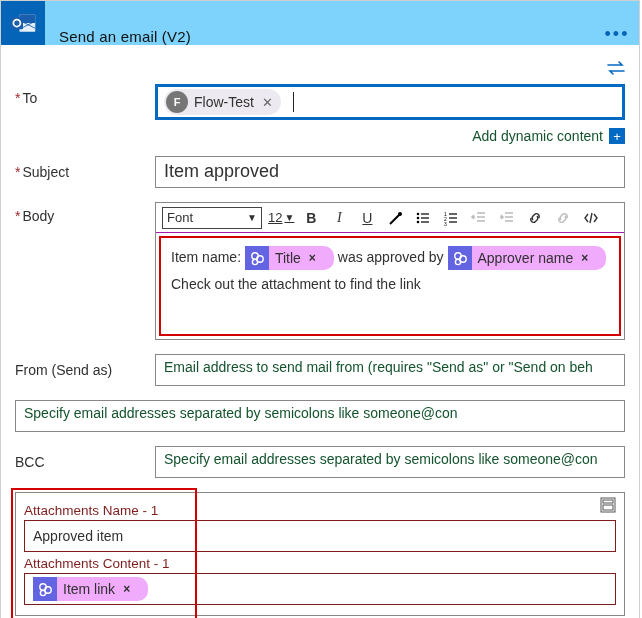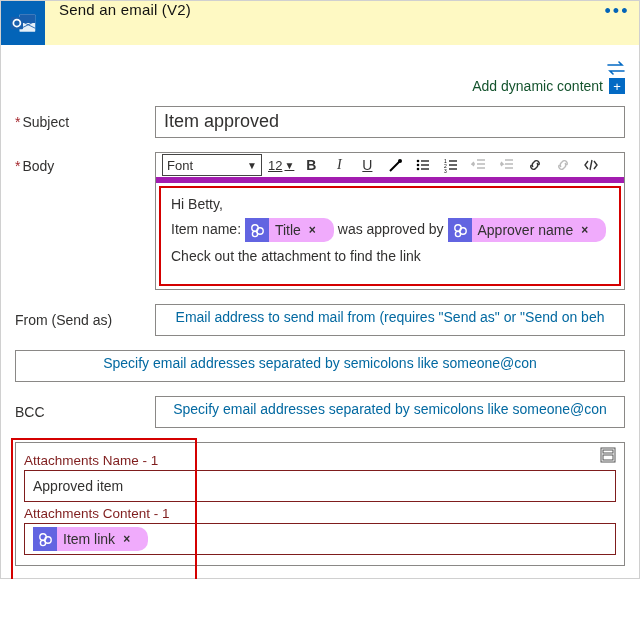--- a/index.html
+++ b/index.html
@@ -9,23 +9,23 @@
     font-size: 14px;
     color: #323130;
     background: #fff;
     width: 642px;
   }
   .card {
     border: 1px solid #d0d0d0;
     width: 640px;
   }
   .header {
-    background: #fef9c3;
+    background: #7dd3fc;
     display: flex;
-    align-items: flex-start;
+    align-items: flex-end;
     height: 44px;
   }
   .header .app-icon {
     width: 44px; height: 44px;
     background: #0364b8;
     display: flex; align-items: center; justify-content: center;
     color: #fff;
   }
   .header .app-icon svg { width: 28px; height: 28px; }
   .header .title {
@@ -64,21 +64,21 @@
 
   .input-box {
     border: 1px solid #8a8886;
     width: 100%;
     height: 32px;
     padding: 4px 8px;
     font-size: 14px;
     background: #fff;
   }
   .input-text { font-size: 18px; }
-  .input-box.placeholder { color: #0369a1; white-space: nowrap; overflow: hidden; text-align: center; }
+  .input-box.placeholder { color: #14532d; white-space: nowrap; overflow: hidden; }
 
   .to-box {
     border: 3px solid #036ac4;
     height: 36px;
     display: flex;
     align-items: center;
     padding: 2px 6px;
     gap: 6px;
     cursor: text;
   }
@@ -112,21 +112,21 @@
     cursor: pointer;
   }
 
   
   .editor-wrap {
     border: 1px solid #8a8886;
   }
   .toolbar {
     display: flex; align-items: center;
     height: 30px;
-    border-bottom: 6px solid #a21caf;
+    border-bottom: 1px solid #a21caf;
     padding: 0 6px;
     gap: 6px;
   }
   .font-select {
     width: 100px; height: 22px; border: 1px solid #444;
     display:flex; align-items:center; justify-content:space-between;
     padding: 0 4px; font-size: 13px;
   }
   .size-select {
     display: inline-flex; align-items: center; font-size: 13px;
@@ -219,20 +219,33 @@
   <div class="body">
 
     <div class="swap-row">
       <span class="swap">
         <svg width="18" height="14" viewBox="0 0 18 14">
             <path d="M1 4h14l-3-3M17 10H3l3 3" stroke="#036ac4" stroke-width="1.6" fill="none" stroke-linecap="round"></path>
           </svg>
       </span>
     </div>
 
+    <div class="row top">
+      <div class="label"><span class="req">*</span><span>To</span></div>
+      <div class="field">
+        <div class="to-box">
+          <span class="chip-contact">
+            <span class="chip-avatar">F</span>
+            <span class="chip-name">Flow-Test</span>
+            <span class="chip-x">✕</span>
+          </span>
+          <span class="caret"></span>
+        </div>
+      </div>
+    </div>
 
     <div class="dyn-link-row">
       <span class="dyn-link">Add dynamic content</span>
       <span class="dyn-plus">+</span>
     </div>
 
     <div class="row">
       <div class="label"><span class="req">*</span><span>Subject</span></div>
       <div class="field">
         <div class="input-box">
@@ -300,21 +313,20 @@
                 </svg>
             </span>
             <span class="tbtn">
               <svg viewBox="0 0 16 16">
                   <path d="M5 4L2 8l3 4M11 4l3 4-3 4M9 3l-2 10" stroke="#333" stroke-width="1.4" fill="none"></path>
                 </svg>
             </span>
           </div>
 
           <div class="editor-area">
-            <p>Hi Betty,</p>
             <p>
               <span>Item name: </span>
               <span class="token">
                 <span class="ticon">
                   <svg width="16" height="16" viewBox="0 0 16 16">
                       <circle cx="6" cy="6" r="3.2" fill="none" stroke="#fff" stroke-width="1.4"></circle>
                       <circle cx="11" cy="9" r="3.2" fill="none" stroke="#fff" stroke-width="1.4"></circle>
                       <circle cx="6" cy="12" r="2.6" fill="none" stroke="#fff" stroke-width="1.4"></circle>
                     </svg>
                 </span>

